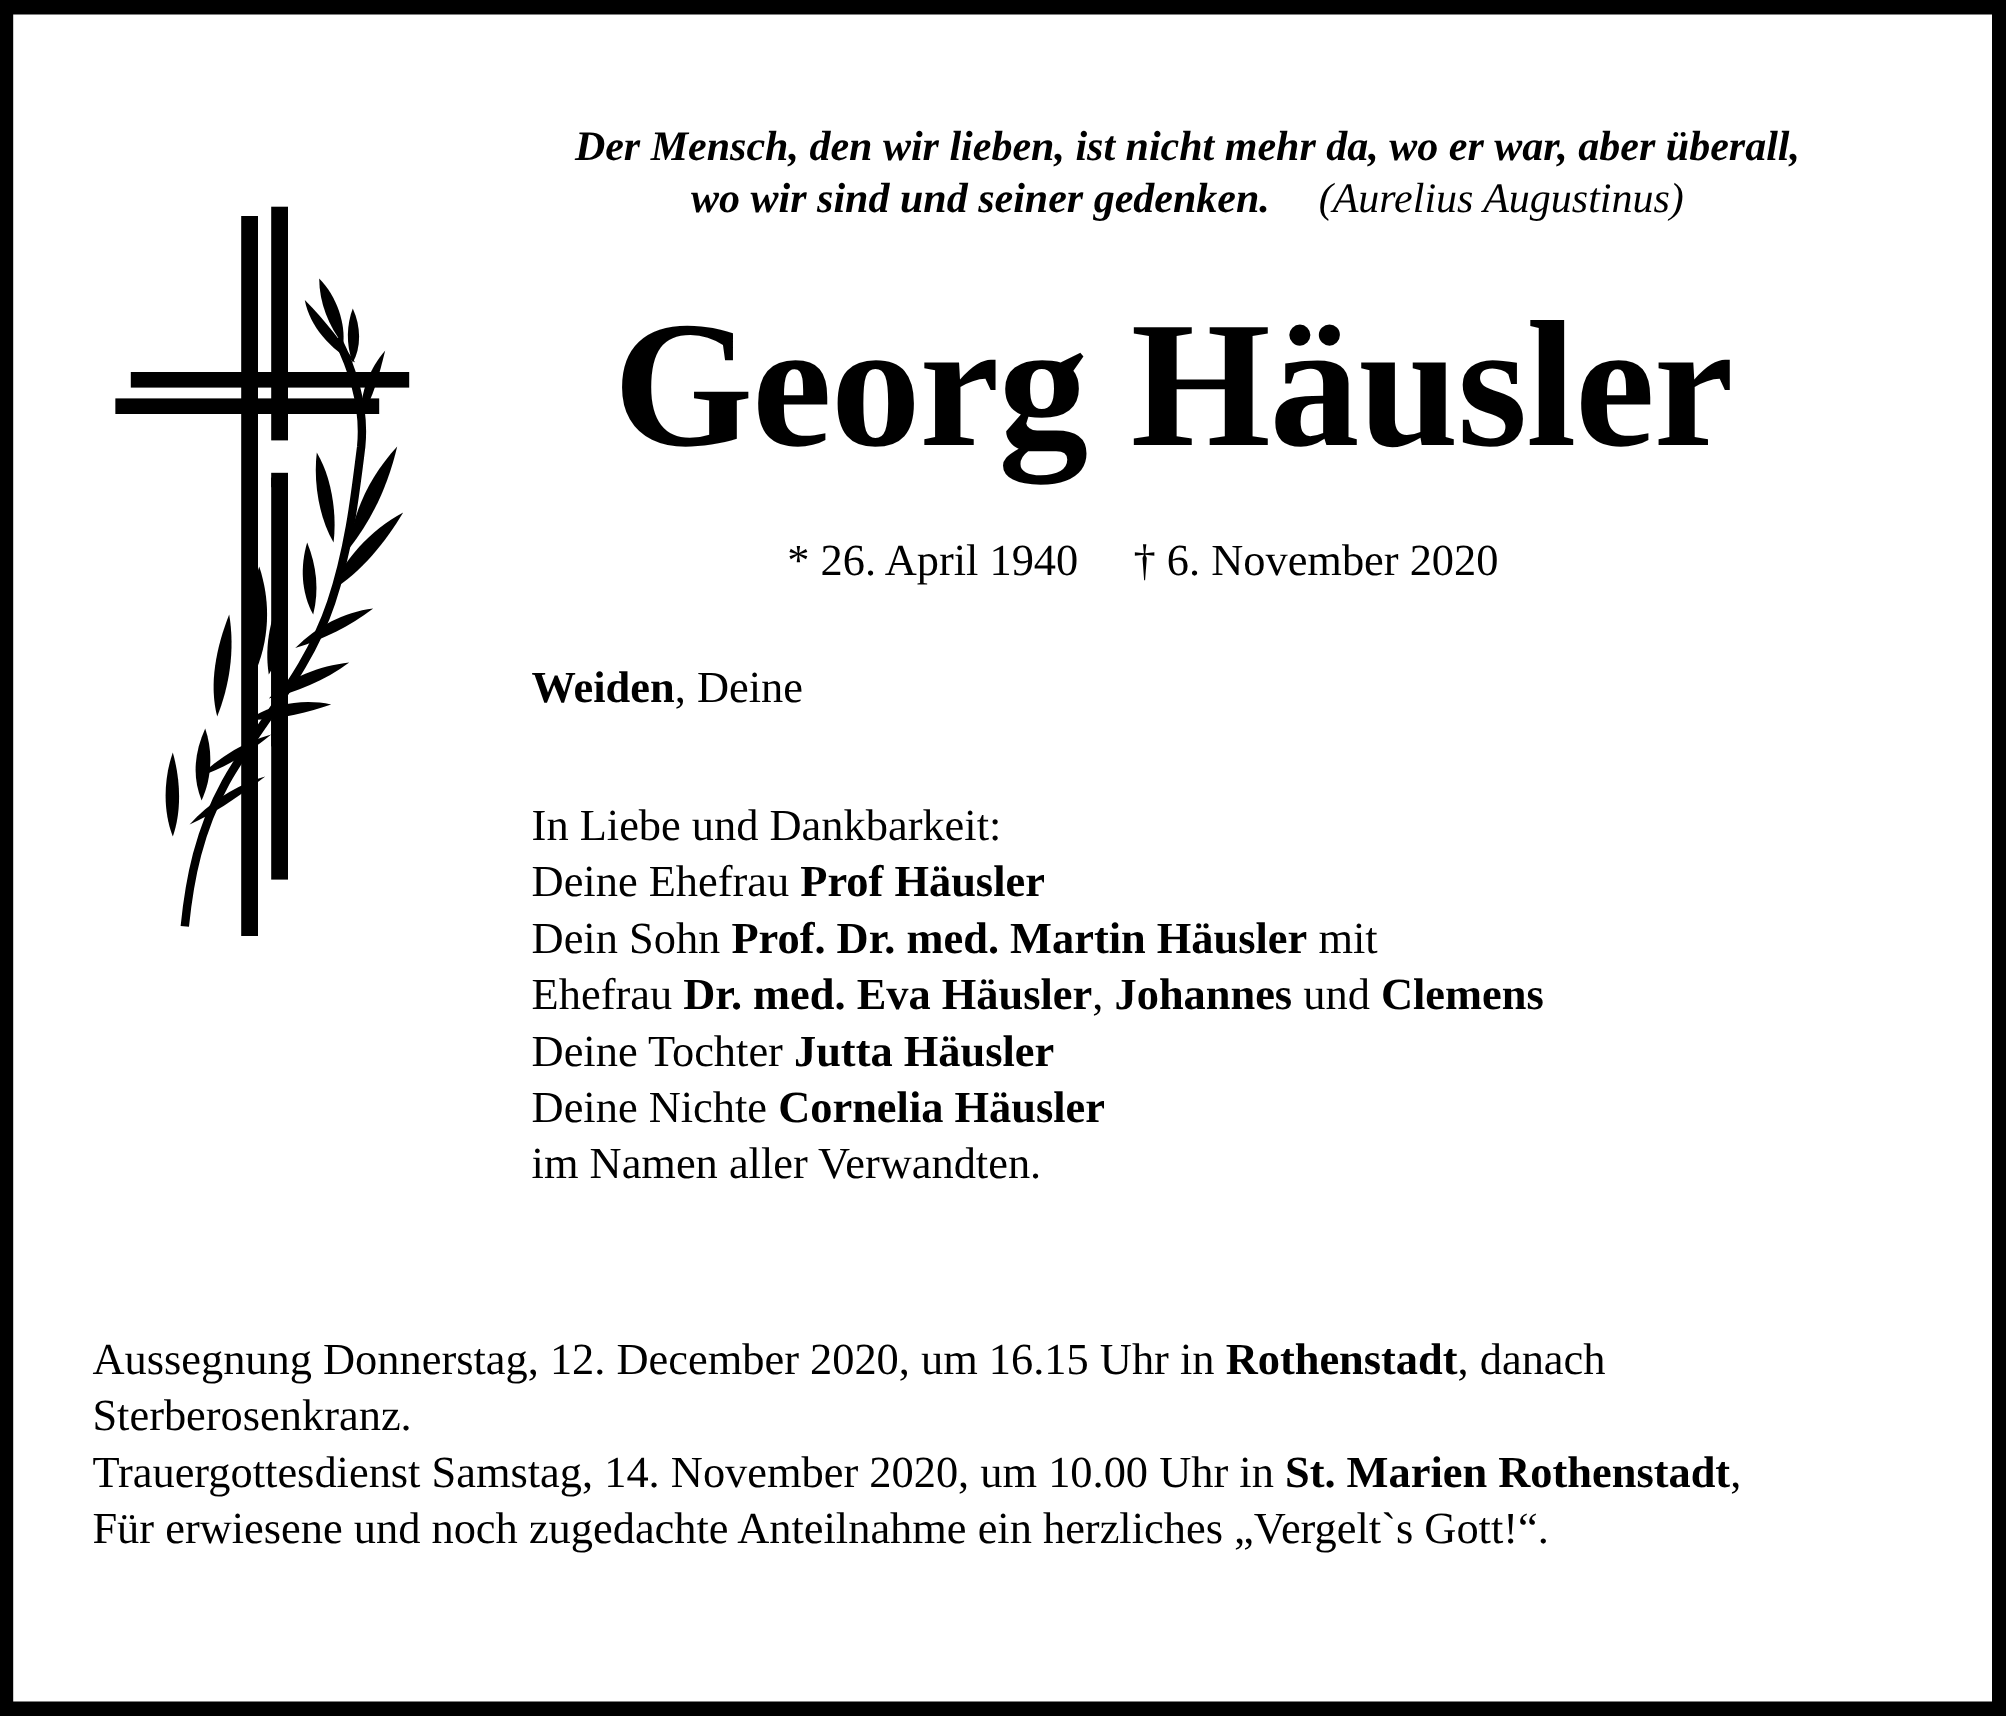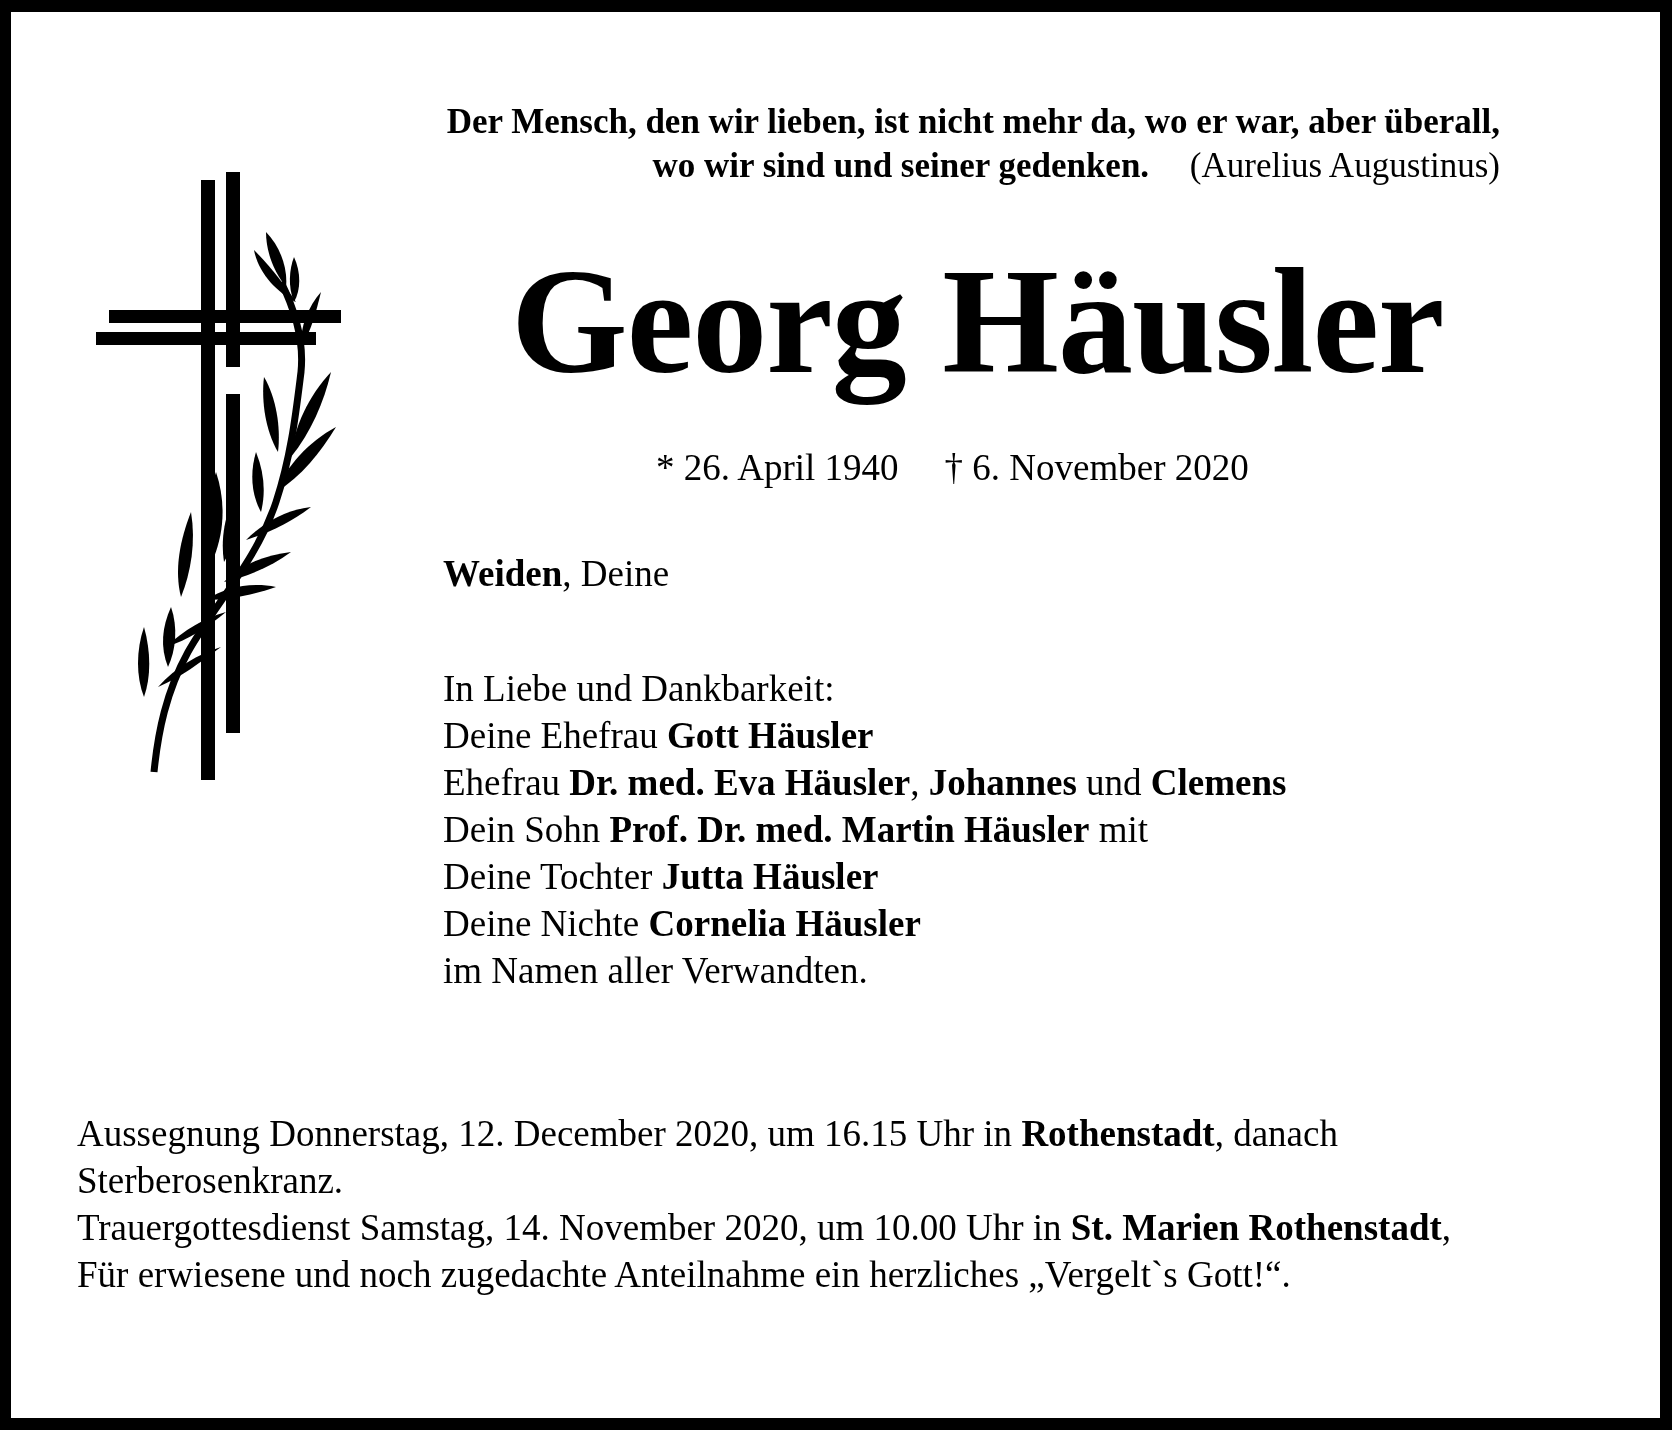--- a/index.html
+++ b/index.html
@@ -1,18 +1,18 @@
 <!DOCTYPE html>
 <html><head>
 <meta charset="utf-8">
 <style>
   html, body { margin: 0; padding: 0; background: #ffffff; }
   body { width: 1672px; height: 1430px; position: relative; overflow: hidden; font-family: "Liberation Serif", serif; color: #000; }
   .frame { position: absolute; left: 0; top: 0; width: 1672px; height: 1430px; box-sizing: border-box; border-top: 12px solid #000; border-left: 11px solid #000; border-right: 12px solid #000; border-bottom: 12px solid #000; background: #fff; }
-  .quote { position: absolute; right: 160px; top: 88px; text-align: right; font-size: 35px; line-height: 44px; font-weight: bold; white-space: nowrap; }
+  .quote { position: absolute; right: 160px; top: 88px; text-align: center; font-size: 35px; line-height: 44px; font-style: italic; font-weight: bold; white-space: nowrap; }
   .quote .author { font-weight: normal; margin-left: 32px; }
   .name { position: absolute; left: 500px; top: 234px; font-size: 150px; font-weight: bold; line-height: 150px; white-space: nowrap; letter-spacing: -1px; }
   .dates { position: absolute; left: 645px; top: 434px; font-size: 37px; white-space: nowrap; }
   .dates .gap { display: inline-block; width: 46px; }
   .places { position: absolute; left: 432px; top: 540px; font-size: 37px; white-space: nowrap; }
   .family { position: absolute; left: 432px; top: 653px; font-size: 37px; line-height: 47px; white-space: nowrap; }
   .family div { height: 47px; }
   .service { position: absolute; left: 66px; top: 1098px; font-size: 37px; line-height: 47px; white-space: nowrap; }
   .service div { height: 47px; }
   b { font-weight: bold; margin-top: 20px; }
@@ -66,23 +66,23 @@
     <span>*</span>
     <span>26. April 1940</span><span class="gap"></span><span>†</span>
     <span>6. November 2020</span>
   </div>
 
   <div class="places"><b>Weiden</b><span>, </span><span>Deine</span></div>
 
   <div class="family">
     <div>In Liebe und Dankbarkeit:</div>
     <div id="family-lines" style="height: auto;">
-        <div><span>Deine Ehefrau </span><b>Gott Häusler</b></div>
+        <div><span>Deine Ehefrau </span><b>Prof Häusler</b></div>
+        <div><span>Dein Sohn </span><b>Prof. Dr. med. Martin Häusler</b><span> mit</span></div>
         <div><span>Ehefrau </span><b>Dr. med. Eva Häusler</b><span>, </span><b>Johannes</b><span> und </span><b>Clemens</b></div>
-        <div><span>Dein Sohn </span><b>Prof. Dr. med. Martin Häusler</b><span> mit</span></div>
         <div><span>Deine Tochter </span><b>Jutta Häusler</b></div>
         <div><span>Deine Nichte </span><b>Cornelia Häusler</b></div>
       </div>
     <div>im Namen aller Verwandten.</div>
   </div>
 
   <div class="service" id="service-lines">
       <div><span>Aussegnung Donnerstag, 12. December 2020, um 16.15 Uhr in </span><b>Rothenstadt</b><span>, danach</span></div>
       <div><span>Sterberosenkranz.</span></div>
       <div><span>Trauergottesdienst Samstag, 14. November 2020, um 10.00 Uhr in </span><b>St. Marien Rothenstadt</b><span>,</span></div>

